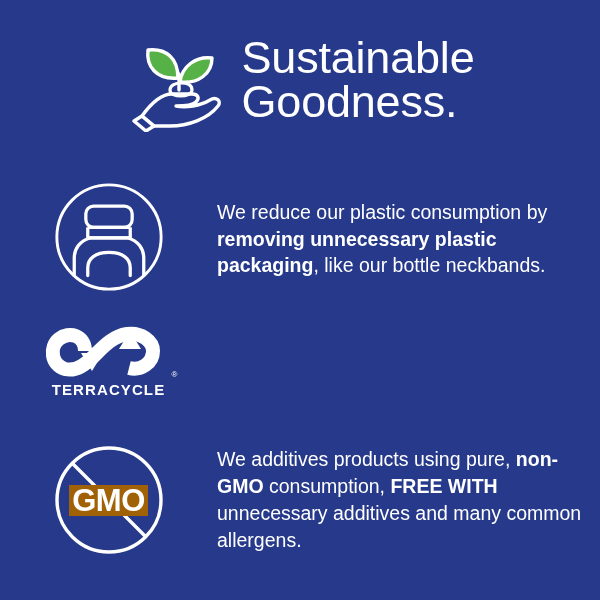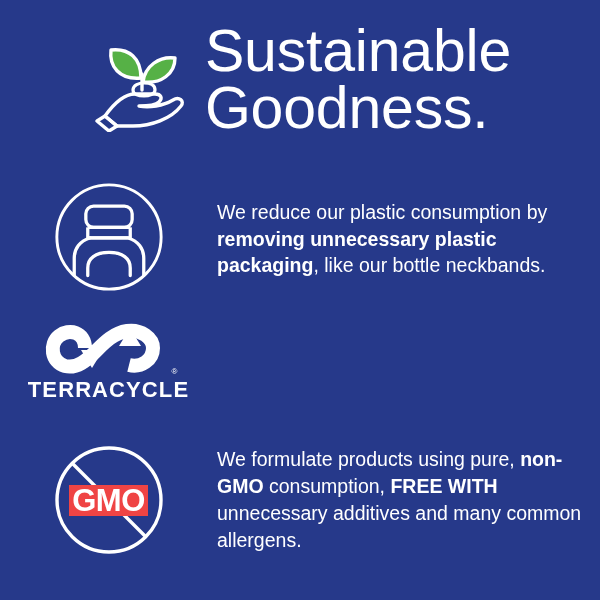--- a/index.html
+++ b/index.html
@@ -27,21 +27,21 @@
     justify-content: center;
   }
   #header-logo-icon {
     width: 108px;
     height: 100px;
     flex: 0 0 auto;
     margin-right: 8px;
   }
   #header-title {
     color: #ffffff;
-    font-size: 59px;
+    font-size: 45px;
     line-height: 0.97;
     font-weight: 400;
     letter-spacing: -0.2px;
     white-space: pre-line;
     padding-bottom: 4px;
   }
 
   
   .feature-row {
     position: absolute;
@@ -96,21 +96,21 @@
   #terracycle-registered {
     position: absolute;
     right: -1px;
     bottom: 0px;
     color: #ffffff;
     font-size: 8px;
     line-height: 1;
   }
   #terracycle-bottom-label {
     color: #ffffff;
-    font-size: 22px;
+    font-size: 15px;
     font-weight: 700;
     letter-spacing: 1.1px;
     line-height: 1;
     margin-top: 3px;
   }
 
   
   #gmo-icon-wrap {
     width: 112px;
     height: 112px;
@@ -124,21 +124,21 @@
     height: 112px;
     display: flex;
     align-items: center;
     justify-content: center;
     color: #ffffff;
     font-size: 31px;
     font-weight: 700;
     letter-spacing: -0.5px;
   }
   #gmo-label span {
-    background: #ef4444;
+    background: #a16207;
     padding: 0 3px;
     line-height: 1;
   }
 </style>
 </head>
 <body>
 
 <div id="header">
 
   <span id="header-logo-icon">
@@ -217,14 +217,14 @@
     <div id="gmo-icon-wrap">
       <svg viewBox="0 0 112 112" width="112" height="112" aria-hidden="true">
         <circle cx="56" cy="56" r="52" fill="none" stroke="#ffffff" stroke-width="3.4"></circle>
         <line x1="19" y1="19" x2="93" y2="93" stroke="#ffffff" stroke-width="3.4"></line>
       </svg>
       <div id="gmo-label">
         <span>GMO</span>
       </div>
     </div>
   </div>
-  <p class="feature-text"><span>We formulate products using pure, </span><b>non-GMO</b><span> consumption, </span><b>FREE WITH</b><span> unnecessary additives and many common allergens.</span></p>
+  <p class="feature-text"><span>We additives products using pure, </span><b>non-GMO</b><span> consumption, </span><b>FREE WITH</b><span> unnecessary additives and many common allergens.</span></p>
 </div>
 
 </body></html>

